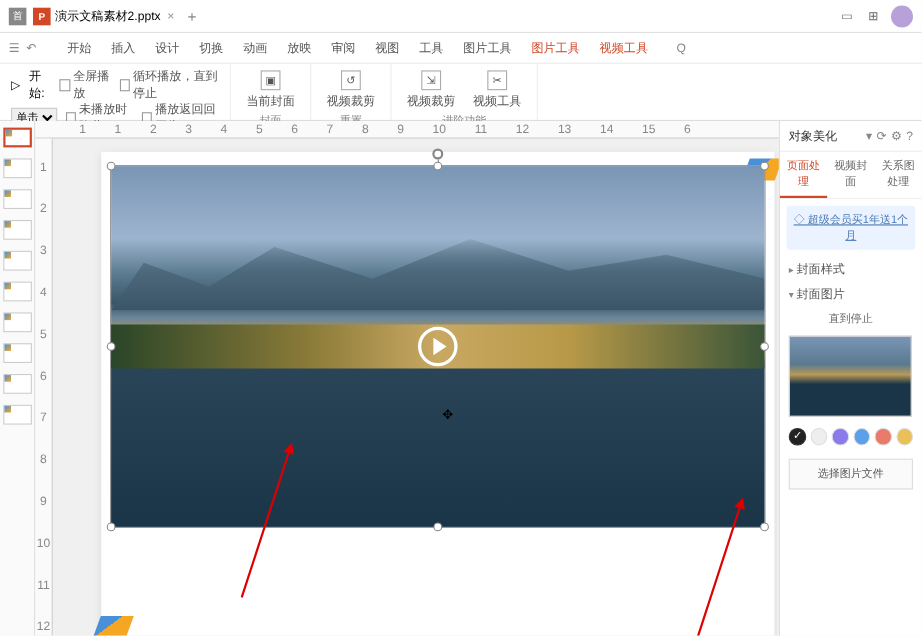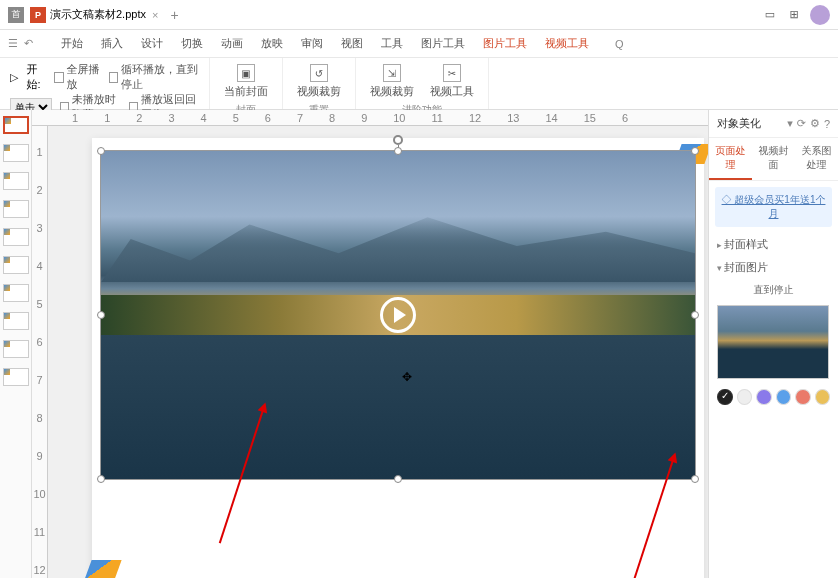--- a/index.html
+++ b/index.html
@@ -276,14 +276,15 @@
     <div class="cover-label">直到停止</div>
     <div class="cover-preview"></div>
     <div class="color-swatches">
       <div class="swatch selected" style="background:#222"></div>
       <div class="swatch" style="background:#eee"></div>
       <div class="swatch" style="background:#8a7aea"></div>
       <div class="swatch" style="background:#5aa0ea"></div>
       <div class="swatch" style="background:#ea7a6a"></div>
       <div class="swatch" style="background:#eac05a"></div>
     </div>
+    <div class="panel-btn">选择图片文件</div>
   </div>
 </div>
 
 </body></html>

